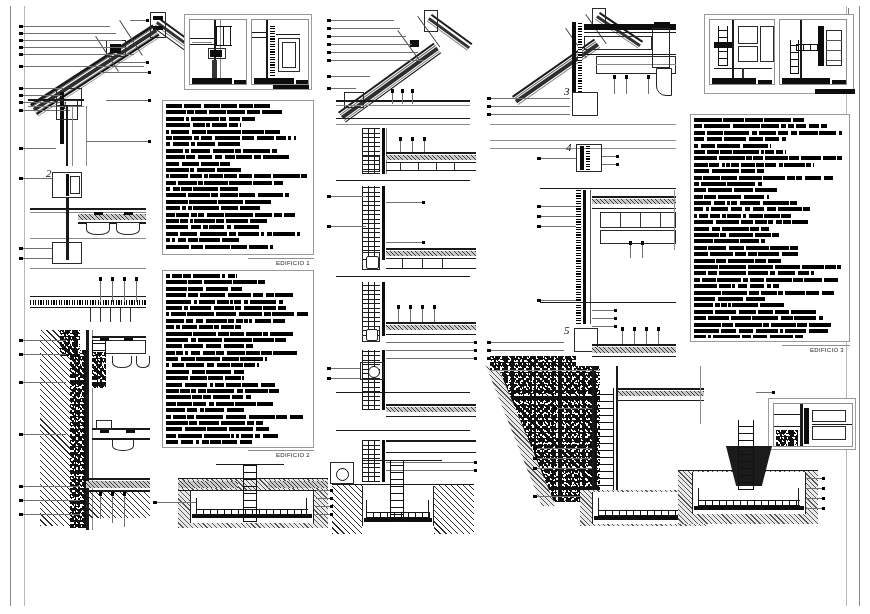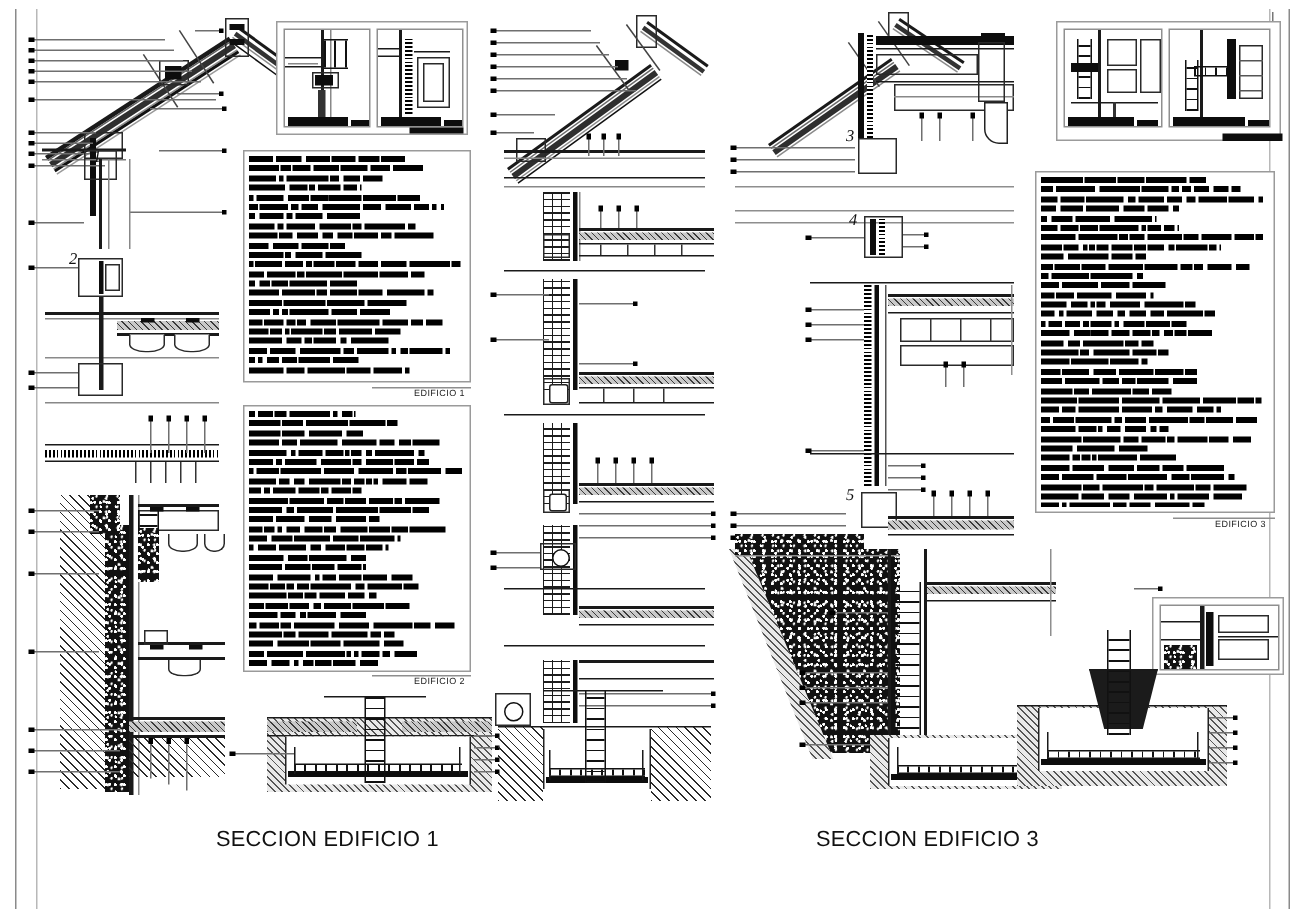--- a/index.html
+++ b/index.html
@@ -1359,16 +1359,14 @@
     <div style="position:absolute;left:726px;top:446px;width:46px;height:40px;
                 background:#1b1b1b;clip-path:polygon(0% 0%,100% 0%,78% 100%,22% 100%);"></div>
     <div class="ladder" style="left:738px;top:420px;width:16px;height:70px;"></div>
     <div class="ln" style="left:726px;top:446px;width:46px;height:1.4px;"></div>
     <div class="leaderR" style="left:806px;top:478px;width:16px;"></div>
     <div class="leaderR" style="left:806px;top:488px;width:16px;"></div>
     <div class="leaderR" style="left:806px;top:498px;width:16px;"></div>
     <div class="leaderR" style="left:806px;top:508px;width:16px;"></div>
   </div>
 
-  <span class="caption" style="left:144px;top:552px;">SECCION EDIFICIO 1</span>
-  <span class="caption" style="left:544px;top:552px;">SECCION EDIFICIO 3</span>
 
 </div>
 
 </body></html>

